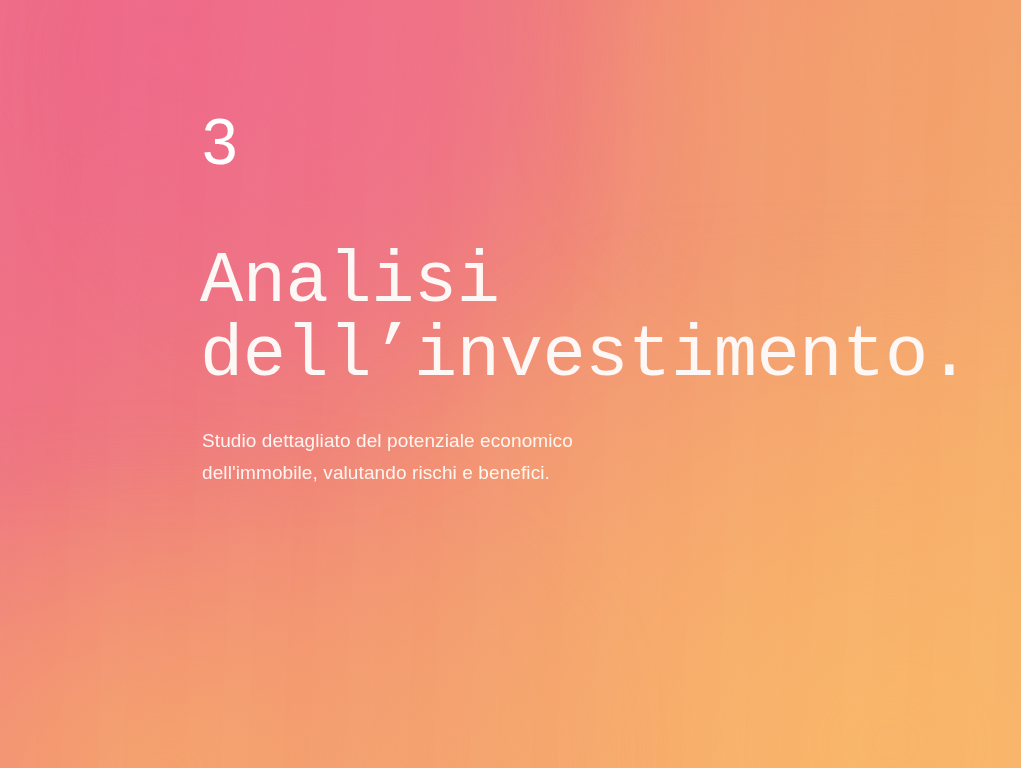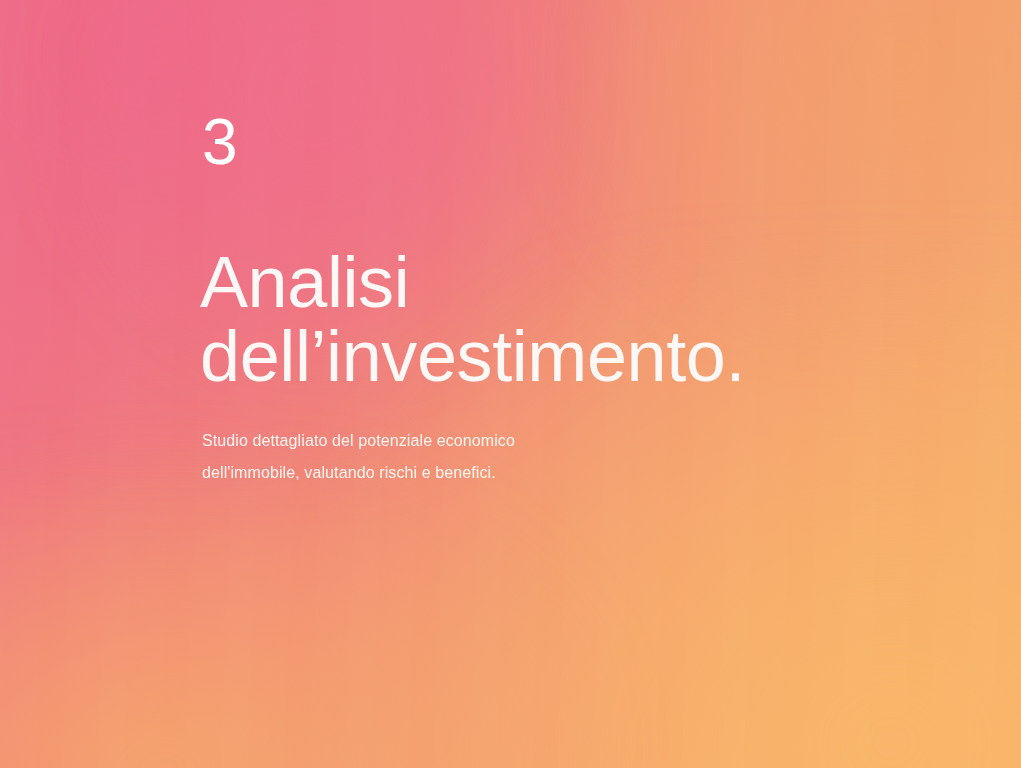--- a/index.html
+++ b/index.html
@@ -145,27 +145,28 @@
   .slide-title {
     position: absolute;
     top: 245px;
     left: -2px;
     font-size: 72px;
     line-height: 74px;
     font-weight: 300;
     color: #fdf8f5;
     letter-spacing: -0.4px;
     white-space: pre-line;
+    font-family: Liberation Mono, monospace;
   }
 
   .slide-subtitle {
     position: absolute;
     top: 425px;
     left: 0;
-    font-size: 16px;
+    font-size: 19px;
     line-height: 32px;
     font-weight: 400;
     color: rgba(255, 253, 250, 0.93);
     letter-spacing: 0.1px;
     white-space: pre-line;
   }
 </style>
 </head>
 <body>
 

